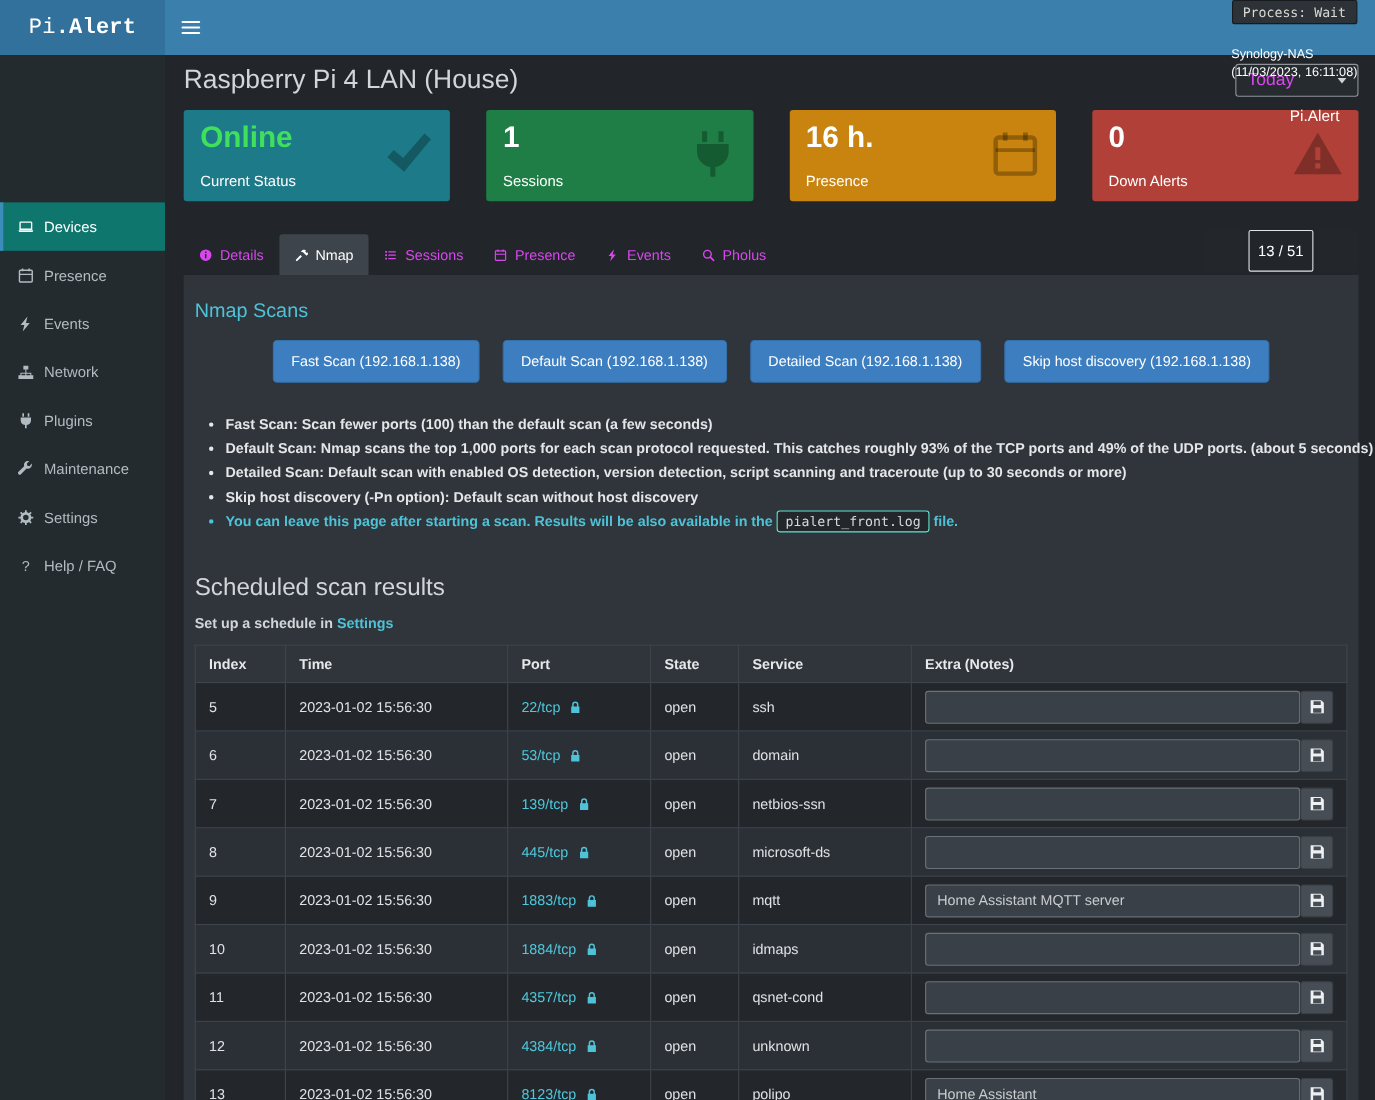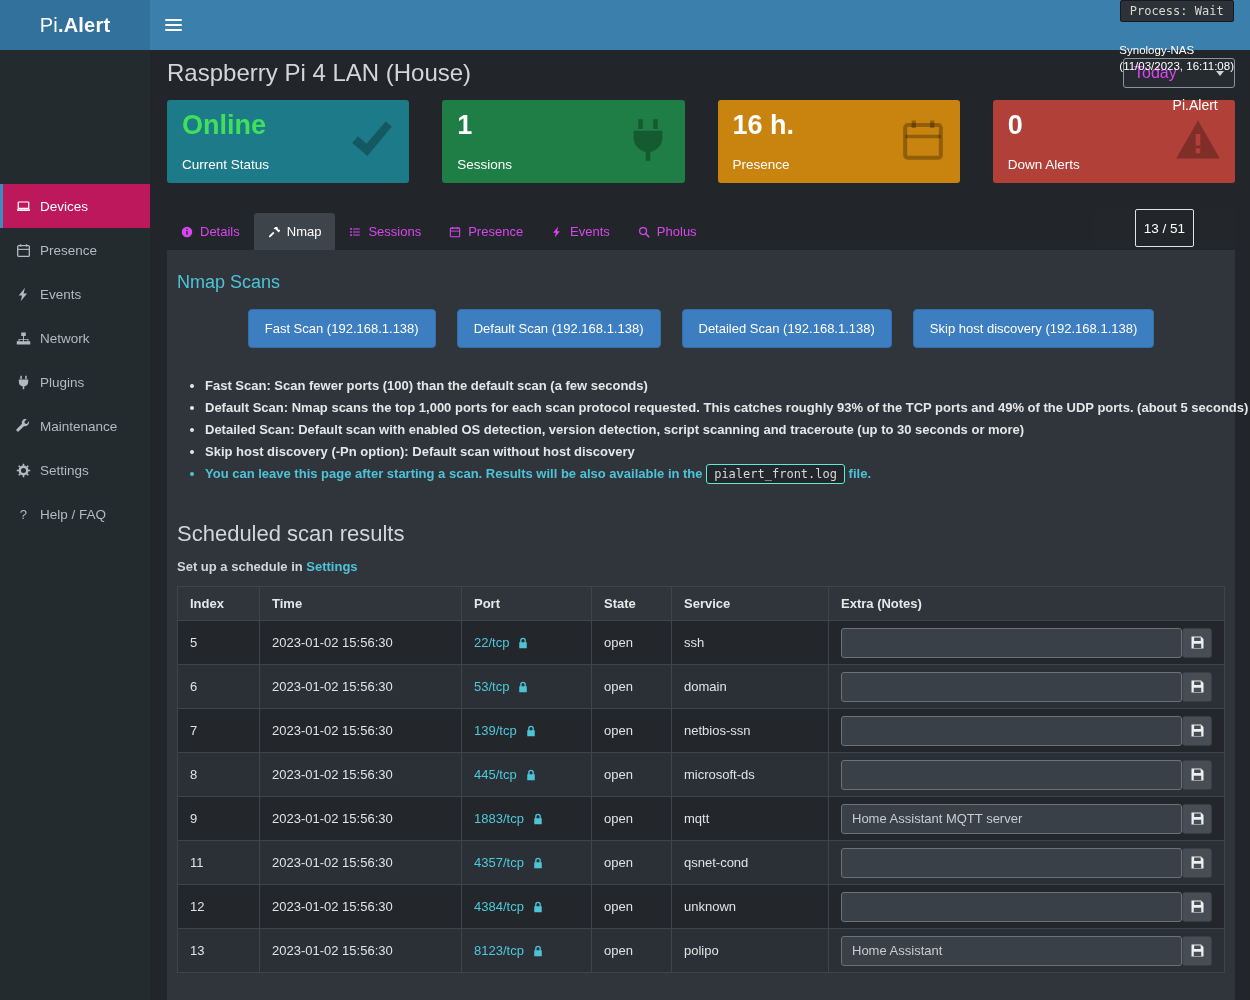--- a/index.html
+++ b/index.html
@@ -7,35 +7,35 @@
     width:1250px;height:1000px;overflow:hidden;
     background:#22262a;
     font-family:"Liberation Sans", sans-serif;
     -webkit-font-smoothing:antialiased;
   }
   .icon{display:inline-flex;}
   .icon svg{width:100%;height:100%;display:block;fill:currentColor;}
 
   
   .header{position:fixed;top:0;left:0;width:1250px;height:50px;background:#3b7fad;display:flex;align-items:stretch;z-index:20;}
-  .logo{width:150px;background:#32719b;color:#fff;display:flex;align-items:center;justify-content:center;font-size:20px;letter-spacing:.2px;}
+  .logo{width:150px;background:#32719b;color:#fff;display:flex;align-items:center;justify-content:center;font-size:20px;letter-spacing:.2px;font-family:Liberation Mono, monospace;}
   .burger{width:46px;display:flex;flex-direction:column;align-items:center;justify-content:center;gap:3px;cursor:pointer;}
   .burger .bar{width:17px;height:2px;background:#fff;border-radius:1px;}
   .header-right{margin-left:auto;display:flex;align-items:center;gap:20px;padding-right:16px;color:#fff;flex-direction:column;}
   .process-badge{background:#2c3237;border:1px solid #171b1e;color:#d9d9d2;font-family:"DejaVu Sans Mono",monospace;font-size:12px;padding:3px 9px;border-radius:2px;}
   .host-block{font-size:11.5px;line-height:1.4;}
   .user-block{display:flex;align-items:center;gap:9px;font-size:14px;cursor:pointer;}
   .nas-ico{width:28px;height:22px;color:#fff;}
 
   
   .sidebar{position:fixed;top:50px;left:0;width:150px;height:950px;background:#242b2f;z-index:10;}
   .side-logo{padding:24px 0 18px;display:flex;justify-content:center;}
   .side-logo-ico{width:104px;height:92px;}
   .side-item{display:flex;align-items:center;height:44px;padding-left:13px;color:#b0bcc2;font-size:13.5px;border-left:3px solid transparent;cursor:pointer;text-decoration:none;}
-  .side-item.active{background:#be185d;color:#fff;border-left-color:#3c8dbc;}
+  .side-item.active{background:#0f766e;color:#fff;border-left-color:#3c8dbc;}
   .side-ico{width:15px;height:15px;margin-right:9px;flex:0 0 auto;}
 
   
   .content{margin-left:150px;padding:58px 15px 0 17px;}
   .page-head{display:flex;justify-content:space-between;align-items:center;}
   .page-title{font-size:24px;color:#d3d6d9;font-weight:400;margin:0;line-height:30px;}
   .period-select{position:relative;width:112px;height:30px;background:#262b30;border:1px solid #8d9499;border-radius:3px;color:#d946ef;font-size:16px;display:flex;align-items:center;padding:0 10px;box-sizing:border-box;cursor:pointer;}
   .caret{margin-left:auto;width:0;height:0;border-left:4px solid transparent;border-right:4px solid transparent;border-top:5px solid #cfd3d6;}
 
   .cards{display:grid;grid-template-columns:repeat(4,1fr);gap:33px;margin-top:12px;}
@@ -470,20 +470,46 @@
                   <span class="icon floppy-ico">
                     <svg viewBox="0 0 16 16">
                       <path fill-rule="evenodd" d="M1.6 1.6h10.2l2.6 2.6v10.2H1.6zm2.8 1v3.8h7V2.6zM4 9.4h8v4.4H4z"></path>
                     </svg>
                   </span>
                 </button>
               </div>
             </td>
           </tr>
           <tr>
+            <td>10</td>
+            <td>2023-01-02 15:56:30</td>
+            <td><a class="port-link">
+                <span>1884/tcp</span>
+                <span class="icon lock-ico">
+                  <svg viewBox="0 0 16 16">
+                    <path fill-rule="evenodd" d="M8 1a3.8 3.8 0 0 1 3.8 3.8V7H13v8H3V7h1.2V4.8A3.8 3.8 0 0 1 8 1zm0 1.8A2 2 0 0 0 6 4.8V7h4V4.8A2 2 0 0 0 8 2.8z"></path>
+                  </svg>
+                </span>
+              </a></td>
+            <td>open</td>
+            <td>idmaps</td>
+            <td>
+              <div class="note-wrap">
+                <input type="text" class="note-input" style="">
+                <button class="save-btn">
+                  <span class="icon floppy-ico">
+                    <svg viewBox="0 0 16 16">
+                      <path fill-rule="evenodd" d="M1.6 1.6h10.2l2.6 2.6v10.2H1.6zm2.8 1v3.8h7V2.6zM4 9.4h8v4.4H4z"></path>
+                    </svg>
+                  </span>
+                </button>
+              </div>
+            </td>
+          </tr>
+          <tr>
             <td>11</td>
             <td>2023-01-02 15:56:30</td>
             <td><a class="port-link">
                 <span>4357/tcp</span>
                 <span class="icon lock-ico">
                   <svg viewBox="0 0 16 16">
                     <path fill-rule="evenodd" d="M8 1a3.8 3.8 0 0 1 3.8 3.8V7H13v8H3V7h1.2V4.8A3.8 3.8 0 0 1 8 1zm0 1.8A2 2 0 0 0 6 4.8V7h4V4.8A2 2 0 0 0 8 2.8z"></path>
                   </svg>
                 </span>
               </a></td>

